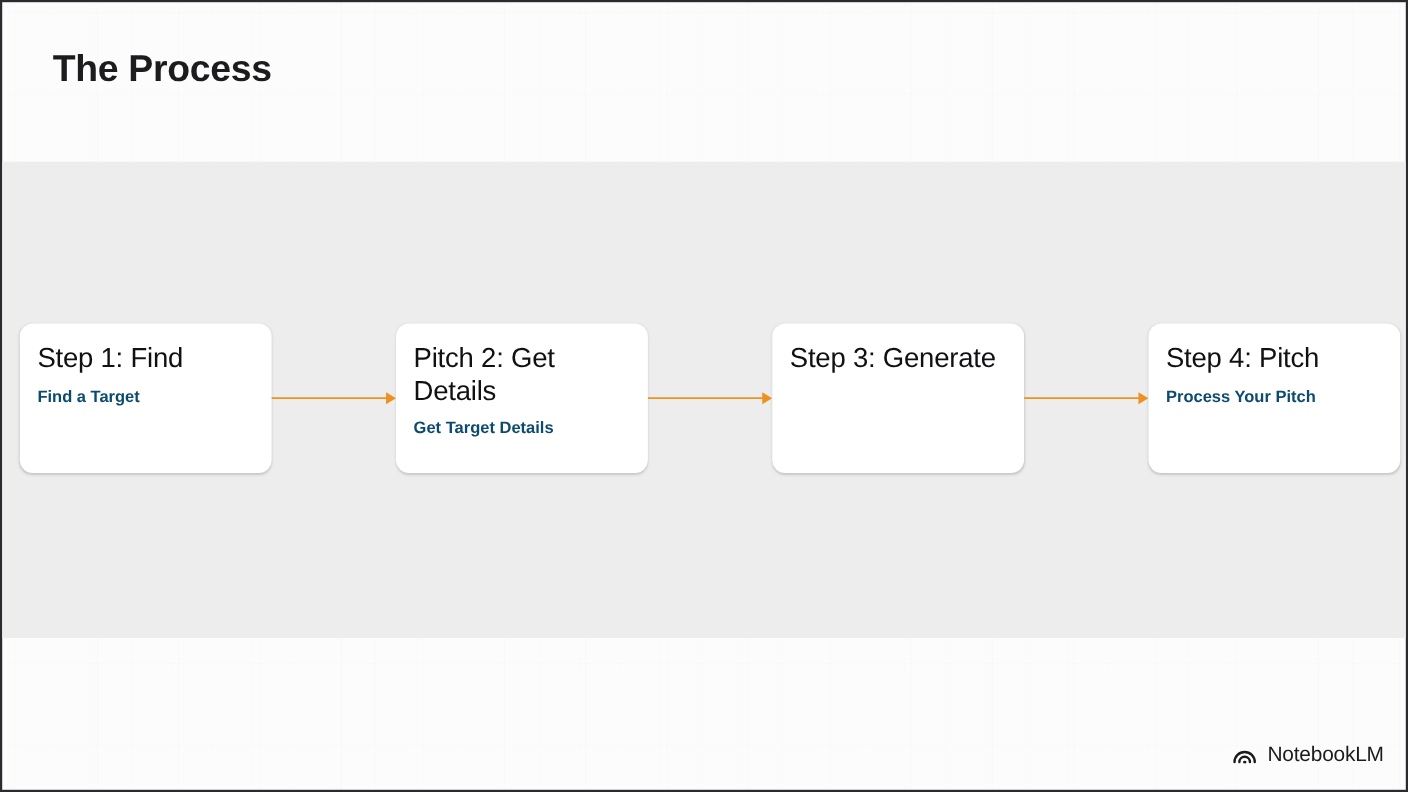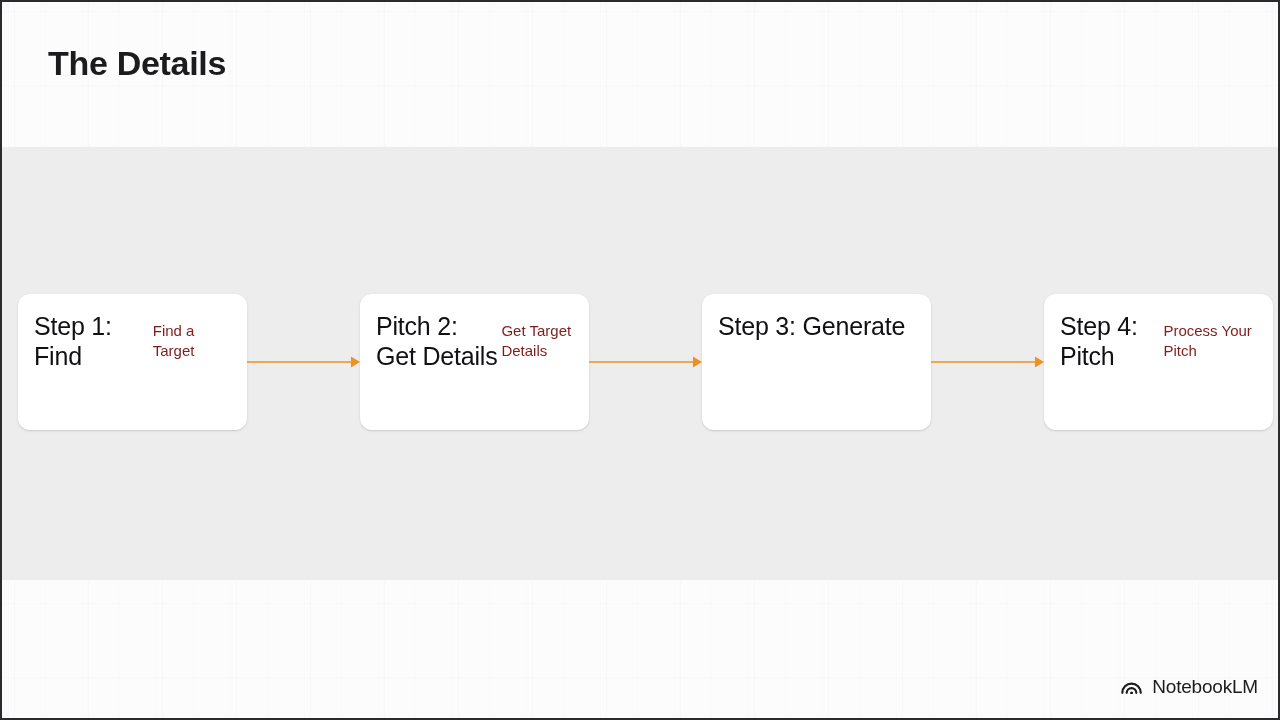--- a/index.html
+++ b/index.html
@@ -66,41 +66,41 @@
     align-items:stretch;
     z-index:3;
   }
 
   .card {
     background:#ffffff;
     border-radius:12px;
     box-shadow:0 1px 3px rgba(0,0,0,0.11), 0 1px 1px rgba(0,0,0,0.05);
     padding:18px 16px 14px 16px;
     display:flex;
-    flex-direction:row;
+    flex-direction:column;
     flex:0 0 auto;
     width:229px;
     height:136px;
     overflow:hidden;
   }
   
   .card.first { margin-left:16px; }
   .card.last  { margin-right:5px; }
 
   .card-title {
     font-size:25px;
     font-weight:normal;
     letter-spacing:-0.2px;
     line-height:1.18;
     color:#111114;
   }
   .card-sub {
     font-size:15px;
-    font-weight:normal;
-    color:#7f1d1d;
+    font-weight:bold;
+    color:#0c4a6e;
     line-height:1.3;
     margin-top:9px;
   }
 
   
   .connector {
     flex:1 1 auto;
     display:flex;
     align-items:center;
     justify-content:center;
@@ -129,21 +129,21 @@
 </head>
 <body>
 
 <div class="slide">
 
   <div class="texture"></div>
 
   <div class="band"></div>
 
   <div class="title-area">
-    <div class="slide-title">The Details</div>
+    <div class="slide-title">The Process</div>
   </div>
 
   <div class="flow">
 
     <div class="card first">
       <div class="card-title">Step 1: Find</div>
       <div class="card-sub">Find a Target</div>
     </div>
 
     <div class="connector">

